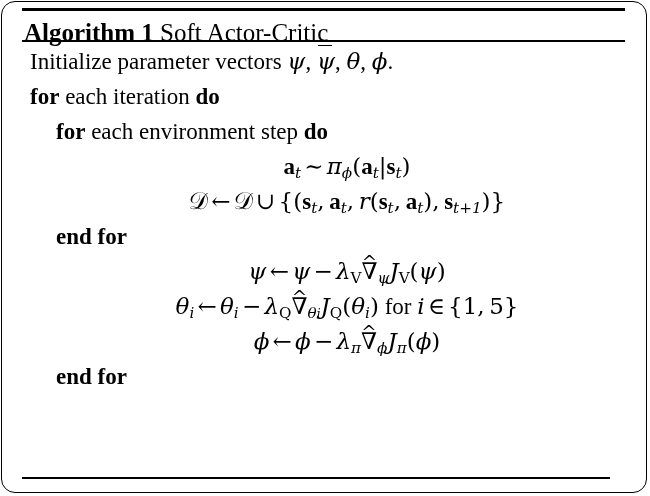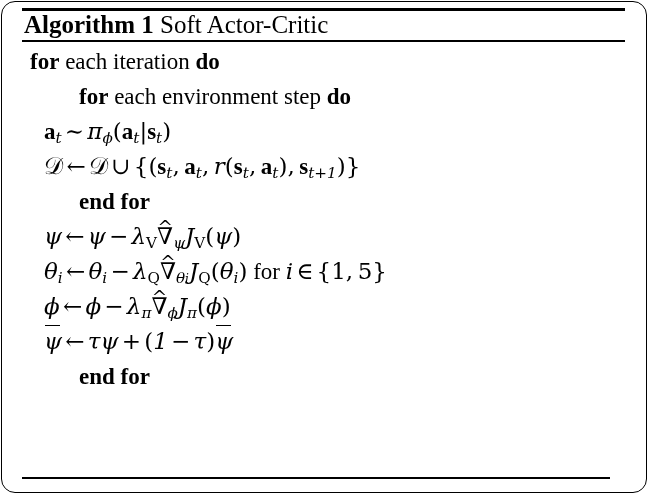--- a/index.html
+++ b/index.html
@@ -42,21 +42,21 @@
     background: #000000;
   }
   .rule-top    { left: 22px; top: 8px;   width: 603px; height: 3px; }
   .rule-mid    { left: 22px; top: 40px;  width: 603px; height: 1.6px; }
   .rule-bottom { left: 22px; top: 477px; width: 588px; height: 1.6px; }
 
   
   #algorithm-title {
     position: absolute;
     left: 24px;
-    top: 10px;
+    top: 18px;
     height: 30px;
     line-height: 30px;
     font-size: 25px;
     white-space: nowrap;
   }
   #algorithm-title .kw { font-weight: bold; }
 
   
   #algorithm-body {
     position: absolute;
@@ -65,22 +65,22 @@
     width: 650px;
   }
   .alg-line {
     height: 35px;
     line-height: 35px;
     font-size: 23px;
     white-space: nowrap;
     padding-left: 30px;
   }
   .indent-1 { padding-left: 30px; }
-  .indent-2 { padding-left: 79px; }
-  .indent-3 { padding-left: 44px; }
+  .indent-2 { padding-left: 56px; }
+  .indent-3 { padding-left: 44px; text-align: center; }
 
   .kw { font-weight: bold; }
 
   
   .math {
     font-family: "DejaVu Serif", "Liberation Serif", serif;
     font-style: italic;
     font-size: 23px;
   }
   .math .up { font-style: normal; }
@@ -141,20 +141,27 @@
   <div class="rule rule-top"></div>
 
   <div id="algorithm-title">
     <span class="kw">Algorithm 1</span><span>&nbsp;</span><span>Soft Actor-Critic</span>
   </div>
 
   <div class="rule rule-mid"></div>
 
   <div id="algorithm-body">
 
+    <div class="alg-line indent-1">
+      <span>Initialize parameter vectors</span>
+      <span class="math"></span><span class="math" style="display:inline"></span><span class="math">ψ</span><span>,</span>
+      <span class="math bar">ψ</span><span>,</span>
+      <span class="math">θ</span><span>,</span>
+      <span class="math">ϕ</span><span>.</span>
+    </div>
 
     <div class="alg-line indent-1">
       <span class="kw">for</span>
       <span>each iteration</span>
       <span class="kw">do</span>
     </div>
 
     <div class="alg-line indent-2">
       <span class="kw">for</span>
       <span>each environment step</span>
@@ -182,23 +189,20 @@
     <div class="alg-line indent-3">
       <span class="math"><span>θ</span><sub>i</sub><span class="op">←</span><span>θ</span><sub>i</sub><span class="op">−</span><span>λ</span><sub class="up">Q</sub><span class="hatnabla">∇<span class="hat">^</span></span><sub>θ<span style="font-size:0.8em">i</span></sub><span>J</span><sub class="up">Q</sub><span class="up">(</span>θ<sub>i</sub><span class="up">)</span></span>
       <span>for</span>
       <span class="math"><span>i</span><span class="op">∈</span><span class="up">{1, 5}</span></span>
     </div>
 
     <div class="alg-line indent-3">
       <span class="math"><span>ϕ</span><span class="op">←</span><span>ϕ</span><span class="op">−</span><span>λ</span><sub>π</sub><span class="hatnabla">∇<span class="hat">^</span></span><sub>ϕ</sub><span>J</span><sub>π</sub><span class="up">(</span>ϕ<span class="up">)</span></span>
     </div>
 
-    <div class="alg-line indent-3">
-      <span class="math"><span class="bar">ψ</span><span class="op">←</span><span>τ</span><span>ψ</span><span class="op">+</span><span class="up">(</span>1<span class="op">−</span>τ<span class="up">)</span><span class="bar">ψ</span></span>
-    </div>
 
     <div class="alg-line indent-2">
       <span class="kw">end for</span>
     </div>
 
   </div>
 
   <div class="rule rule-bottom"></div>
 
 </div>

